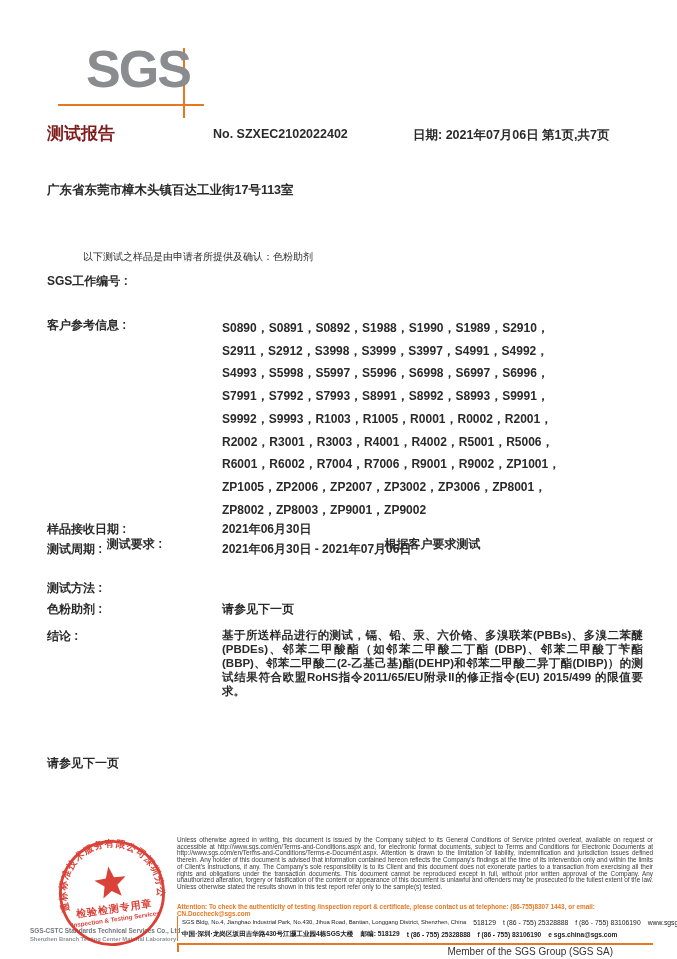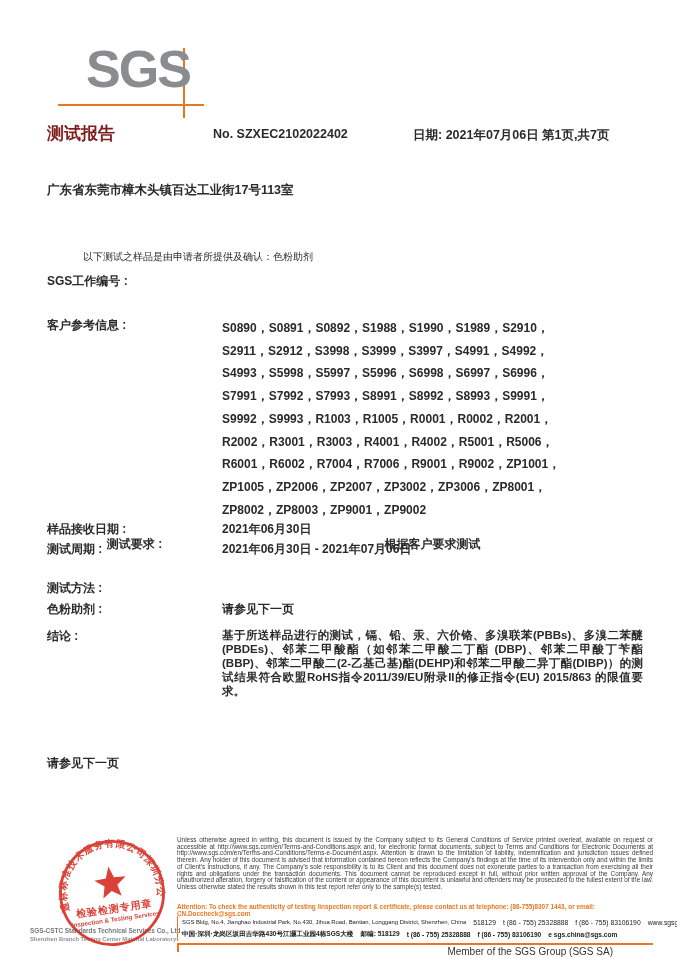--- a/index.html
+++ b/index.html
@@ -147,21 +147,21 @@
     <div class="v">请参见下一页</div>
   </div>
 
   <div class="kv row-result">
     <div class="k">色粉助剂 :</div>
     <div class="v">请参见下一页</div>
   </div>
 
   <div class="kv row-concl">
     <div class="k">结论 :</div>
-    <div class="v">基于所送样品进行的测试，镉、铅、汞、六价铬、多溴联苯(PBBs)、多溴二苯醚(PBDEs)、邻苯二甲酸酯（如邻苯二甲酸二丁酯 (DBP)、邻苯二甲酸丁苄酯(BBP)、邻苯二甲酸二(2-乙基己基)酯(DEHP)和邻苯二甲酸二异丁酯(DIBP)）的测试结果符合欧盟RoHS指令2011/39/EU附录II的修正指令(EU) 2015/863 的限值要求。</div>
+    <div class="v">基于所送样品进行的测试，镉、铅、汞、六价铬、多溴联苯(PBBs)、多溴二苯醚(PBDEs)、邻苯二甲酸酯（如邻苯二甲酸二丁酯 (DBP)、邻苯二甲酸丁苄酯(BBP)、邻苯二甲酸二(2-乙基己基)酯(DEHP)和邻苯二甲酸二异丁酯(DIBP)）的测试结果符合欧盟RoHS指令2011/65/EU附录II的修正指令(EU) 2015/499 的限值要求。</div>
   </div>
 
   <div class="stamp-company">SGS-CSTC Standards Technical Services Co., Ltd.</div>
   <div class="stamp-branch">Shenzhen Branch Testing Center Material Laboratory</div>
 
   <svg class="stamp-svg" viewBox="0 0 130 130">
     <circle cx="65" cy="65" r="54" fill="none" stroke="#d5281e" stroke-width="3"></circle>
     <path id="ring-path" d="M 20,81 A 48,48 0 1 1 110,81" fill="none"></path>
     <text font-size="10" font-weight="700" fill="#d5281e" letter-spacing="1">
       <textPath href="#ring-path" startOffset="2%">通标标准技术服务有限公司深圳分公司</textPath>

